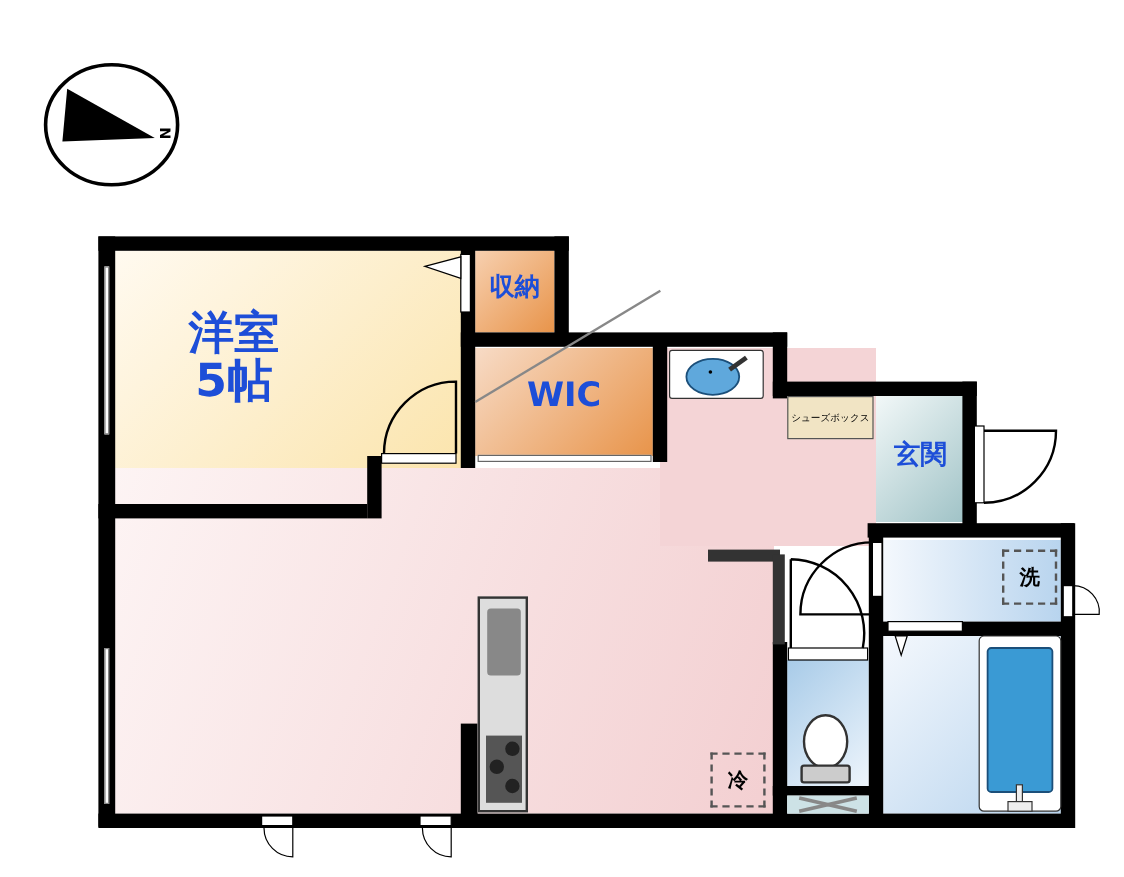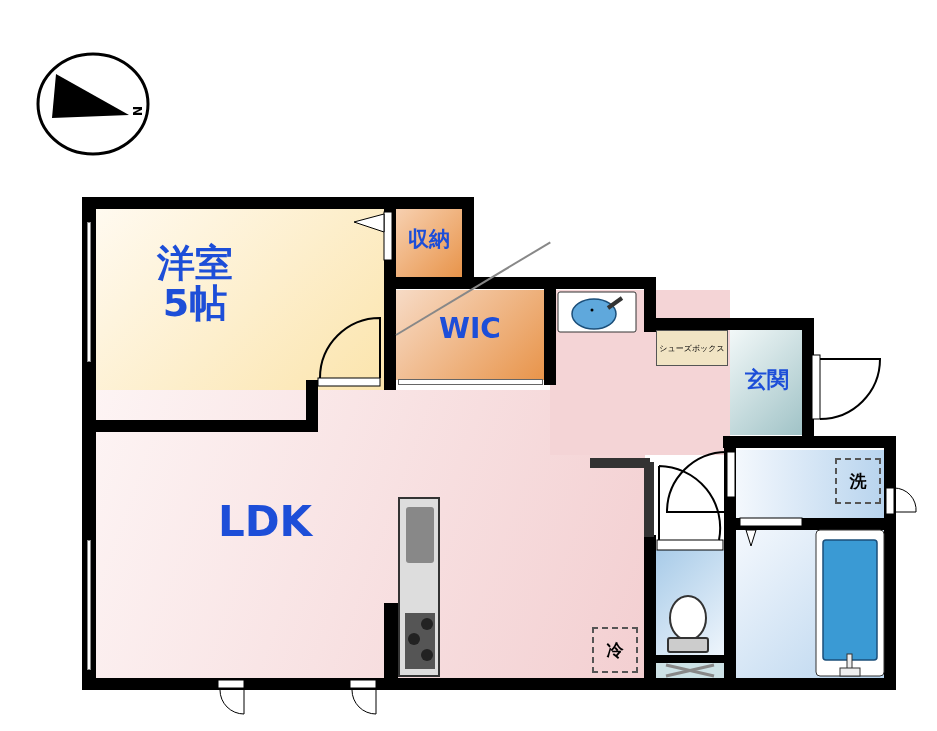--- a/index.html
+++ b/index.html
@@ -124,22 +124,21 @@
   <rect x="7" y="10" width="54" height="120" fill="#3a9ad4" stroke="#1b4f7a" stroke-width="1.5" rx="3"></rect>
   <rect x="31" y="124" width="5" height="16" fill="#eee" stroke="#333"></rect>
   <rect x="24" y="138" width="20" height="8" fill="#eee" stroke="#333"></rect>
 </svg>
 <svg style="left:656px;top:663px;" width="68" height="15">
   <rect x="0" y="0" width="68" height="15" fill="#cde2e6"></rect>
   <line x1="10" y1="2" x2="58" y2="13" stroke="#888" stroke-width="3"></line>
   <line x1="10" y1="13" x2="58" y2="2" stroke="#888" stroke-width="3"></line>
 </svg>
 
-<div class="lbl" style="left:130px;top:244px;width:130px;font-size:38px;">
+<div class="lbl" style="left:130px;top:258px;width:130px;font-size:38px;">
   <div>洋室</div>
   <div>5帖</div>
 </div>
 <div class="lbl" style="left:396px;top:228px;width:66px;font-size:21px;">収納</div>
 <div class="lbl" style="left:410px;top:314px;width:120px;font-size:28px;">WIC</div>
 <div class="lbl" style="left:180px;top:500px;width:170px;font-size:42px;">
-  <div>LDK</div>
 </div>
 <div class="lbl" style="left:732px;top:368px;width:70px;font-size:22px;">玄関</div>
 
 </body></html>

